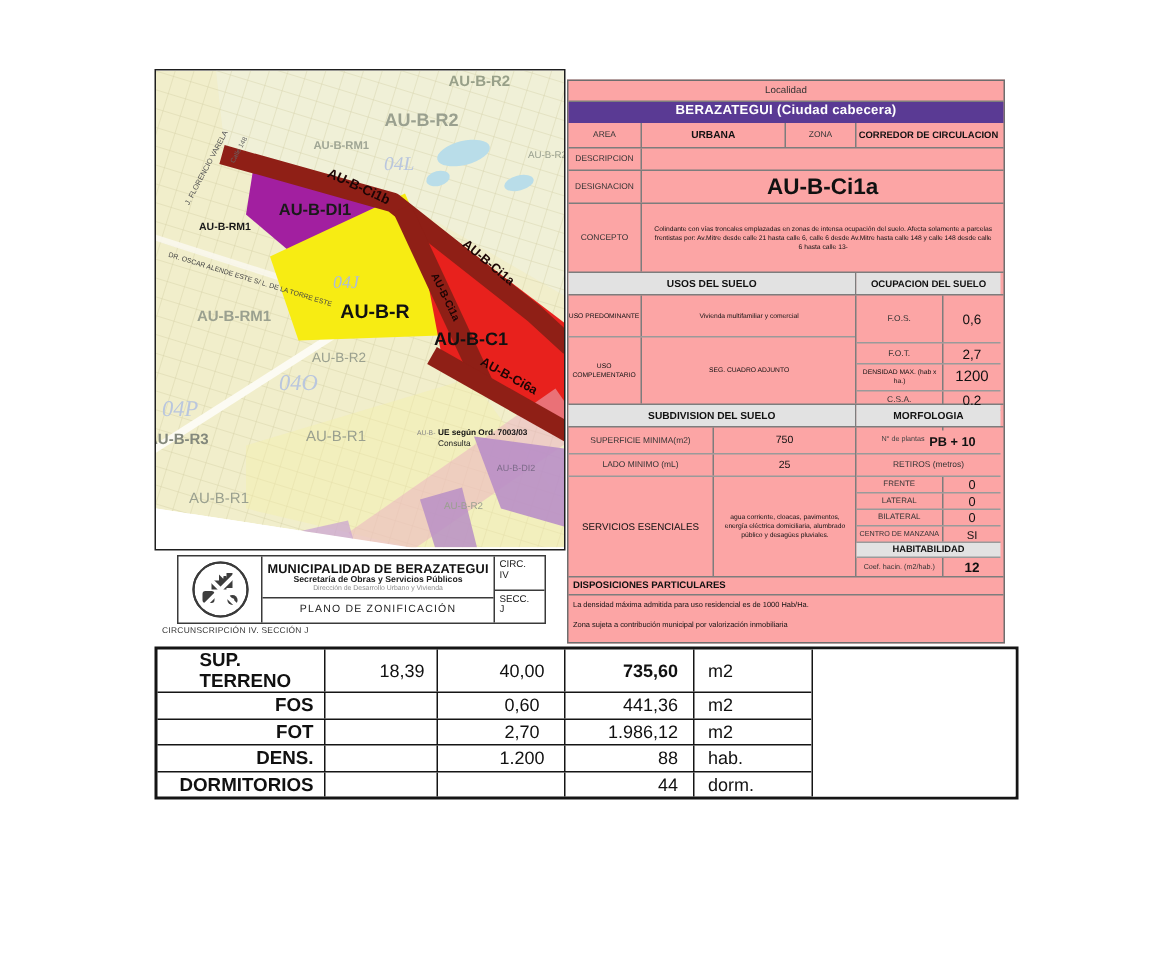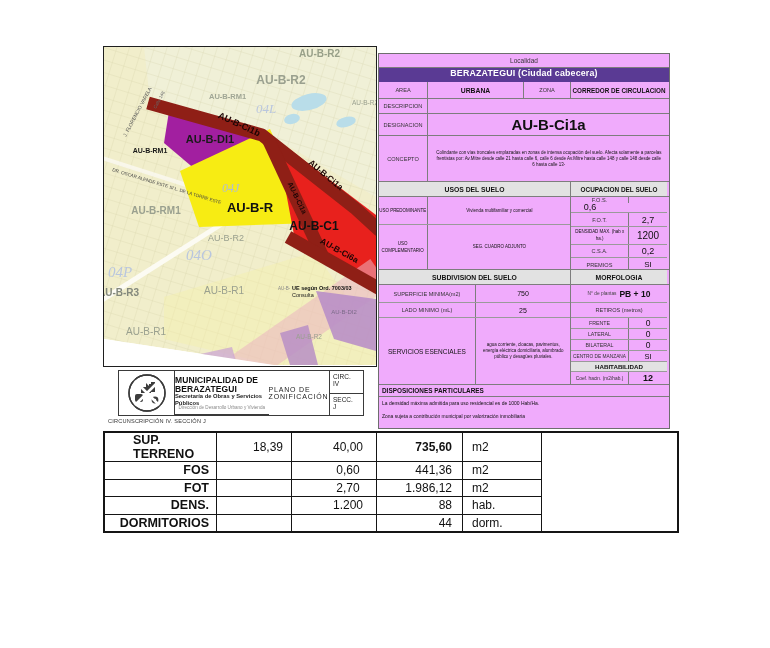--- a/index.html
+++ b/index.html
@@ -5,33 +5,33 @@
   html,body{margin:0;padding:0;background:#fff;}
   body{width:770px;height:648px;position:relative;font-family:"Liberation Sans",sans-serif;color:#111;-webkit-font-smoothing:antialiased;}
   .abs{position:absolute;}
 
   
   .map-box{left:103px;top:46px;width:272px;height:319px;border:1.6px solid #1f1f1f;background:#fff;overflow:hidden;}
 
   
   .title-block{left:118px;top:370px;width:244px;height:44px;border:1.3px solid #3a3a3a;display:flex;background:#fff;}
   .tb-logo{width:55px;border-right:1.2px solid #3a3a3a;display:flex;align-items:center;justify-content:center;}
-  .tb-center{flex:1;display:flex;}
+  .tb-center{flex:1;display:flex;flex-direction:column;}
   .tb-name{flex:1.55;border-bottom:1.2px solid #3a3a3a;display:flex;flex-direction:column;align-items:center;justify-content:center;line-height:1.05;padding-top:1px;}
   .tb-muni{font-size:8.5px;font-weight:bold;letter-spacing:.1px;}
   .tb-secr{font-size:5.8px;font-weight:bold;color:#222;}
   .tb-dir{font-size:4.6px;color:#8a8a8a;}
   .tb-plan{flex:1;display:flex;align-items:center;justify-content:center;font-size:7px;letter-spacing:.8px;color:#222;}
   .tb-right{width:33px;border-left:1.2px solid #3a3a3a;display:flex;flex-direction:column;font-size:6.5px;color:#222;}
   .tb-circ{flex:1;border-bottom:1.2px solid #3a3a3a;padding:2px 0 0 3px;line-height:1.15;}
   .tb-secc{flex:1;padding:2px 0 0 3px;line-height:1.15;}
   .caption{left:108px;top:418px;font-size:5.6px;color:#333;letter-spacing:.2px;}
 
   
-  .zcard{left:378px;top:53px;width:290px;height:374px;border:1px solid #6e6e6e;display:flex;flex-direction:column;background:#f0abfc;font-size:6px;justify-content:space-between;}
+  .zcard{left:378px;top:53px;width:290px;height:374px;border:1px solid #6e6e6e;display:flex;flex-direction:column;background:#fca5a5;font-size:6px;justify-content:space-between;}
   .zrow{display:flex;border-bottom:1px solid #7d7d7d;flex-shrink:0;}
   .zc{display:flex;align-items:center;justify-content:center;overflow:hidden;box-sizing:border-box;}
   .br{border-right:1px solid #7d7d7d;}
   .lab{font-size:5.6px;color:#333;}
   .gray{background:#e2e2e2;font-weight:bold;font-size:6.8px;}
   .r-localidad{height:13px;}
   .r-city{height:14px;background:#5a3a94;border-bottom:none;}
   .city-txt{width:100%;text-align:center;color:#fff;font-weight:bold;font-size:8.8px;letter-spacing:.2px;}
   .r-area{height:16px;}
   .r-desc{height:14px;}
@@ -219,21 +219,21 @@
       <div class="srow" style="height:44px;">
         <div class="zc br" style="width:49px;">
             <div class="micro">USO COMPLEMENTARIO</div>
           </div>
         <div class="zc" style="flex:1;">
             <div class="micro">SEG. CUADRO ADJUNTO</div>
           </div>
       </div>
     </div>
     <div class="colR">
-      <div class="srow" style="height:16px;flex-direction:column;">
+      <div class="srow" style="height:32px;">
         <div class="zc br lab" style="width:58px;">F.O.S.</div>
         <div class="zc val" style="width:38px;">0,6</div>
       </div>
       <div class="srow" style="height:14px;">
         <div class="zc br lab" style="width:58px;">F.O.T.</div>
         <div class="zc val" style="width:38px;">2,7</div>
       </div>
       <div class="srow" style="height:18px;">
         <div class="zc br" style="width:58px;">
             <div class="micro">DENSIDAD MAX. (hab x ha.)</div>

